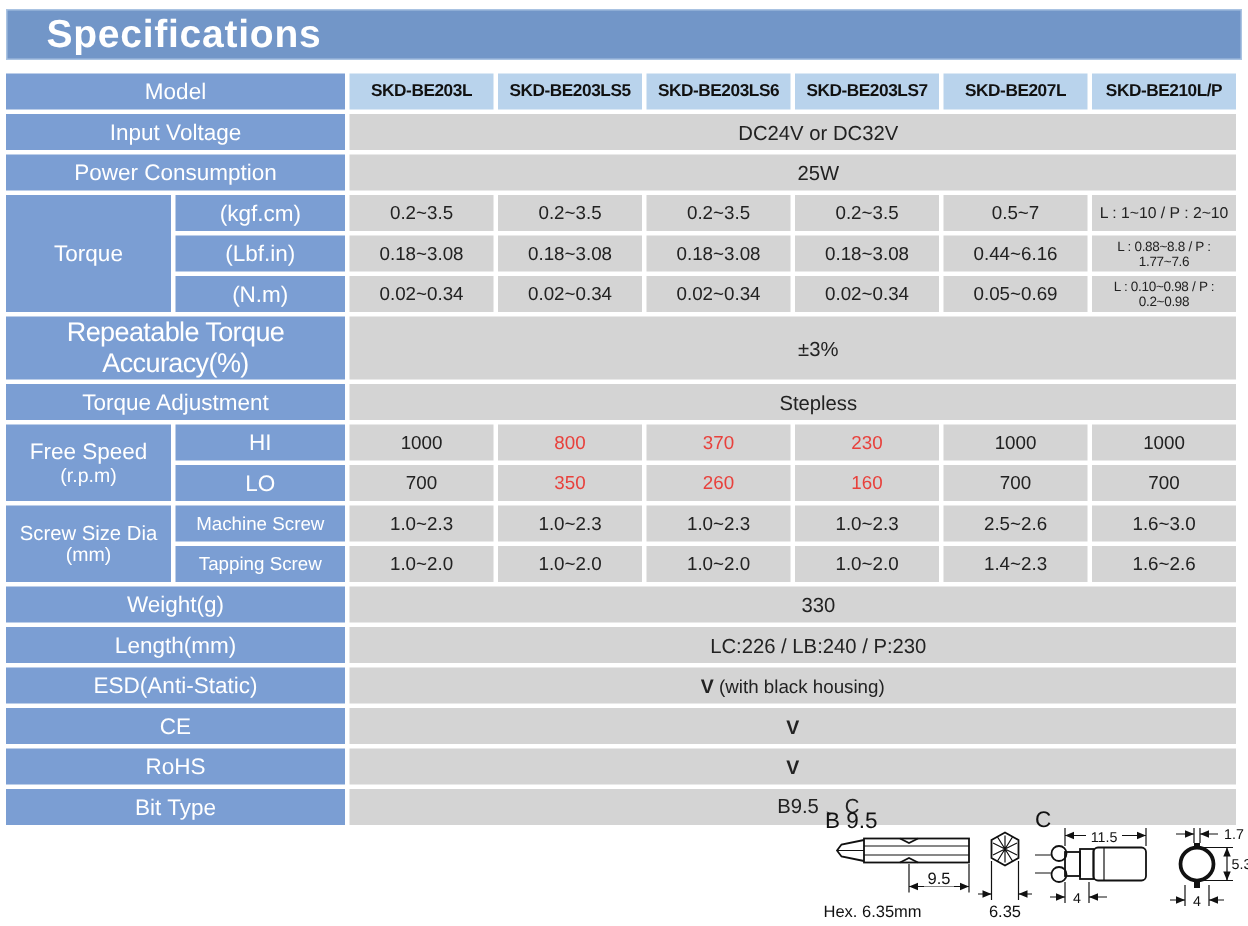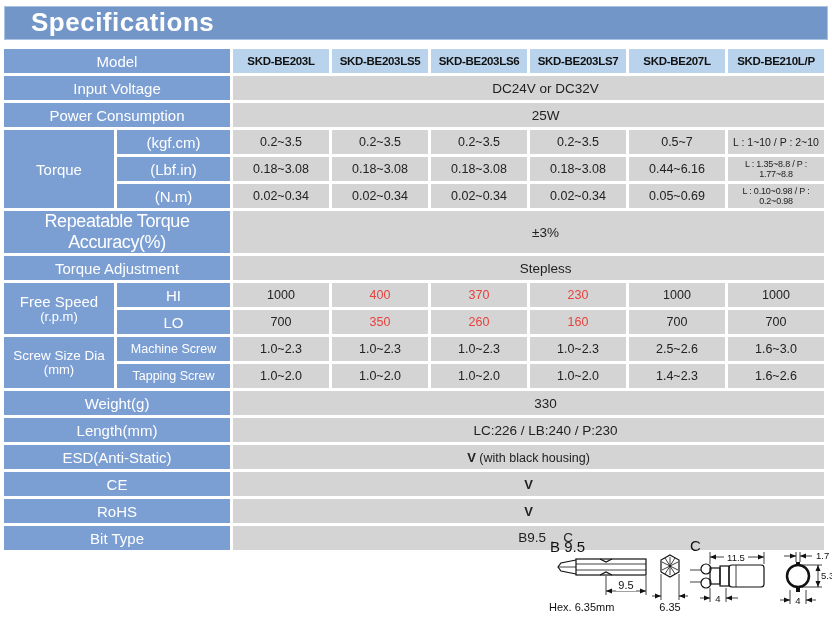--- a/index.html
+++ b/index.html
@@ -90,21 +90,21 @@
       <td class="val">0.5~7</td>
       <td class="val t12" style="font-size:10.5px;">L : 1~10 / P : 2~10</td>
     </tr>
     <tr>
       <td class="hdr">(Lbf.in)</td>
       <td class="val">0.18~3.08</td>
       <td class="val">0.18~3.08</td>
       <td class="val">0.18~3.08</td>
       <td class="val">0.18~3.08</td>
       <td class="val">0.44~6.16</td>
-      <td class="val sm">L : 1.35~8.8 / P : 1.77~8.8</td>
+      <td class="val sm">L : 0.88~8.8 / P : 1.77~7.6</td>
     </tr>
     <tr>
       <td class="hdr">(N.m)</td>
       <td class="val">0.02~0.34</td>
       <td class="val">0.02~0.34</td>
       <td class="val">0.02~0.34</td>
       <td class="val">0.02~0.34</td>
       <td class="val">0.05~0.69</td>
       <td class="val sm">L : 0.10~0.98 / P : 0.2~0.98</td>
     </tr>
@@ -119,21 +119,21 @@
       <td colspan="6" class="val big">Stepless</td>
     </tr>
 
     <tr>
       <td rowspan="2" class="hdr">
         <div class="main">Free Speed</div>
         <div class="sub">(r.p.m)</div>
       </td>
       <td class="hdr">HI</td>
       <td class="val">1000</td>
-      <td class="val red">400</td>
+      <td class="val red">800</td>
       <td class="val red">370</td>
       <td class="val red">230</td>
       <td class="val">1000</td>
       <td class="val">1000</td>
     </tr>
     <tr>
       <td class="hdr">LO</td>
       <td class="val">700</td>
       <td class="val red">350</td>
       <td class="val red">260</td>

